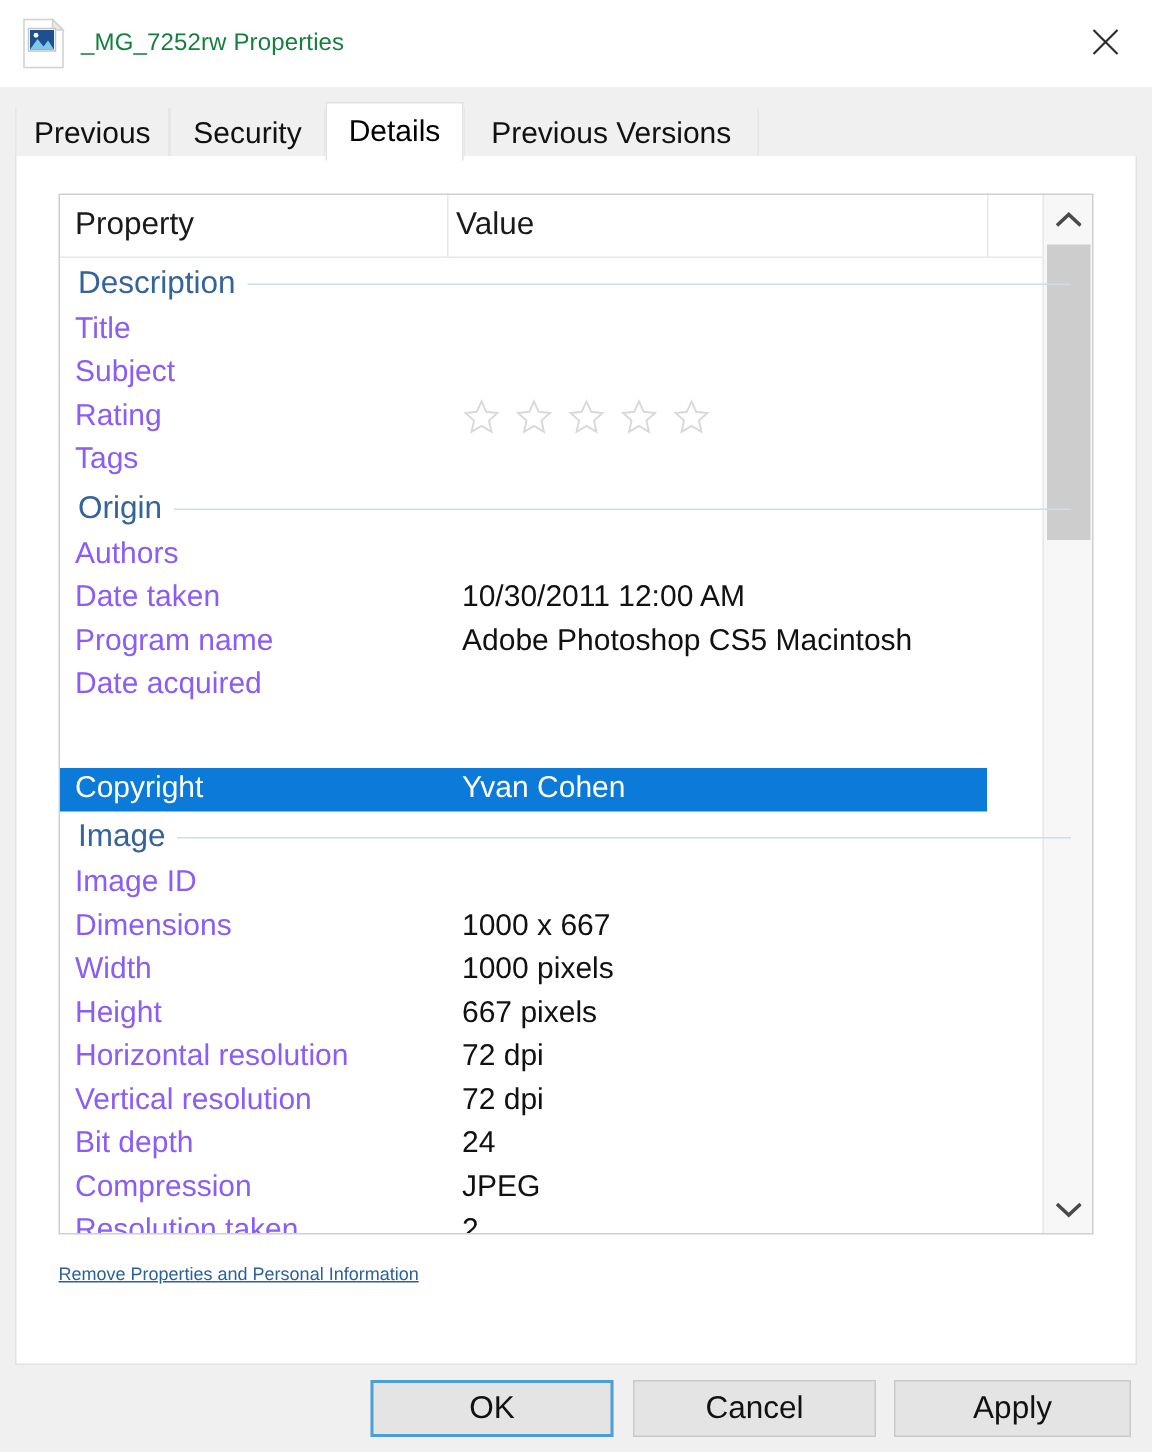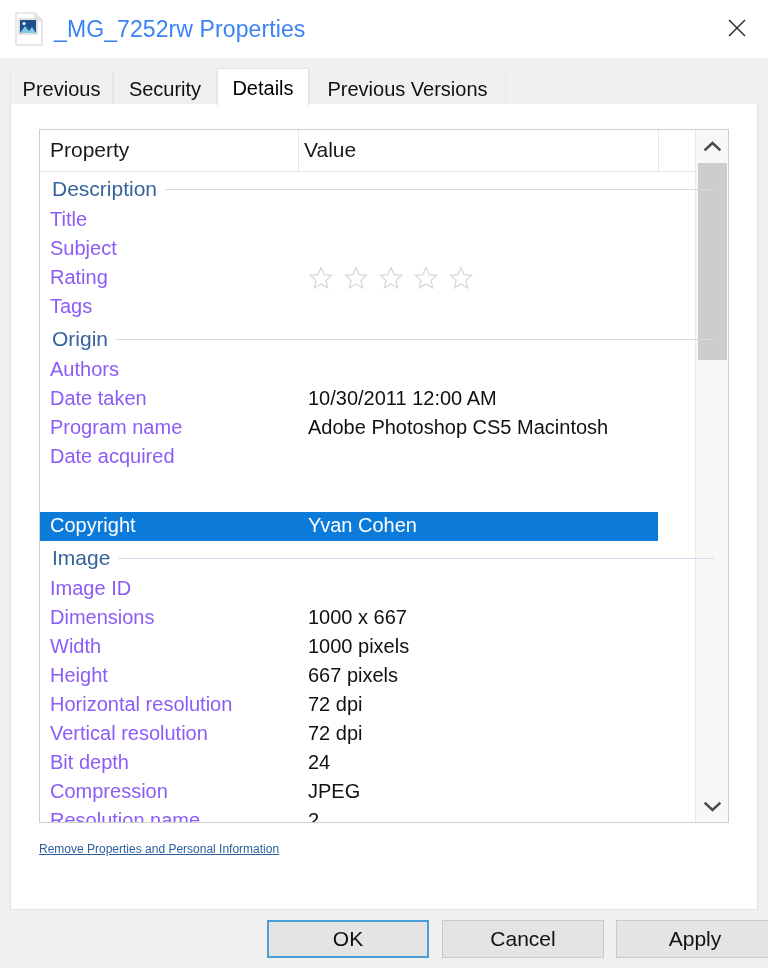--- a/index.html
+++ b/index.html
@@ -36,22 +36,22 @@
   }
   #title-icon {
     width: 30px;
     height: 34px;
     margin-left: 14px;
     margin-right: 10px;
     flex: none;
     position: relative;
   }
   #title-text {
-    font-size: 23px;
-    color: #3b82f6;
+    font-size: 16px;
+    color: #15803d;
     letter-spacing: 0.1px;
     white-space: nowrap;
   }
   #close-button {
     position: absolute;
     right: 0; top: 0;
     width: 62px;
     height: 55px;
     display: flex;
     align-items: center;
@@ -283,21 +283,20 @@
     height: 38px;
     background: #e4e4e4;
     border: 1px solid #c9c9c9;
     box-sizing: border-box;
     display: flex;
     align-items: center;
     justify-content: center;
     font-size: 21px;
     color: #111;
     cursor: default;
-    margin-left: 20px;
   }
   #ok-button {
     left: 247px;
     width: 162px;
     border: 2px solid #4c9fd6;
   }
   #cancel-button {
     left: 422px;
     width: 162px;
   }
@@ -464,21 +463,21 @@
         </div>
         <div class="prop-row">
           <span class="prop-name">Bit depth</span>
           <span class="prop-value">24</span>
         </div>
         <div class="prop-row">
           <span class="prop-name">Compression</span>
           <span class="prop-value">JPEG</span>
         </div>
         <div class="prop-row">
-          <span class="prop-name">Resolution name</span>
+          <span class="prop-name">Resolution taken</span>
           <span class="prop-value">2</span>
         </div>
 
       </div>
 
       <div id="list-scrollbar">
         <div class="sb-arrow" id="scroll-up-arrow">
           <svg width="17" height="11" viewBox="0 0 17 11">
             <path d="M1.5 8.5 L8.5 2 L15.5 8.5" fill="none" stroke="#4a4a4a" stroke-width="2.4" stroke-linecap="square"></path>
           </svg>

